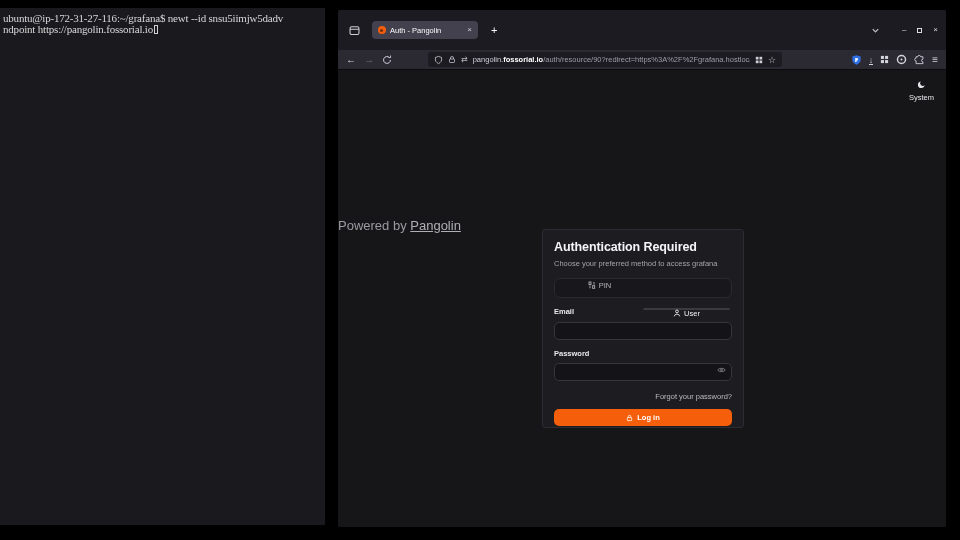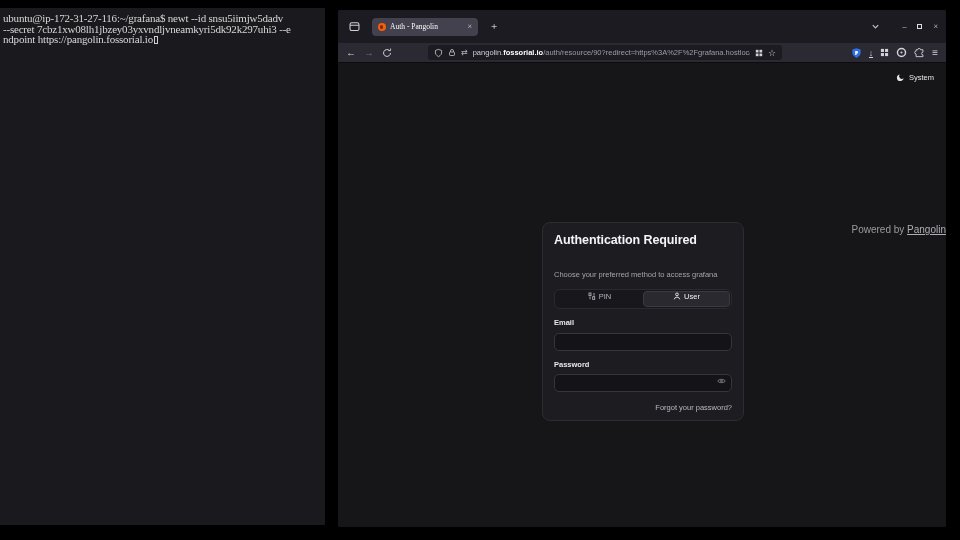--- a/index.html
+++ b/index.html
@@ -25,21 +25,21 @@
     border:1px solid #cfcfd4; vertical-align:-1px; margin-left:1px;
   }
 
   
   .browser {
     position:absolute; left:338px; top:10px; width:608px; height:517px;
     background:#1c1b22; border-radius:2px; overflow:hidden;
   }
 
   
-  .tabbar { height:33px; display:flex; align-items:center; background:#1c1b22; padding:12px 6px;font-family:Liberation Serif, serif; }
+  .tabbar { height:40px; display:flex; align-items:center; background:#1c1b22; padding:12px 6px; }
   .ffview { margin-left:4px; display:flex; align-items:center; }
   .tab {
     margin-left:11px; width:106px; height:18px; background:#42414d; border-radius:4px;
     display:flex; align-items:center; padding:0 6px; gap:4px;
   }
   .favicon { width:8px; height:8px; border-radius:50%; background:#f55e0b; position:relative; flex:none; }
   .favicon::after { content:""; position:absolute; left:1.5px; top:2.5px; width:3.5px; height:3.5px; border-radius:50%; background:#7c2d07; }
   .tab-title { flex:1; font-size:7.5px; color:#fbfbfe; white-space:nowrap; overflow:hidden; }
   .tab-close { font-size:8px; color:#cfcfd8; line-height:1; }
   .newtab { margin-left:13px; font-size:11px; color:#fbfbfe; line-height:1; }
@@ -69,62 +69,61 @@
   .star-glyph { font-size:9px; color:#cfcfd8; }
   .ext-icons { margin-left:auto; display:flex; align-items:center; gap:7px; padding-right:2px; }
   .dl-wrap { border-bottom:1px solid #d3d3dc; line-height:8px; }
   .dl-wrap .glyph { font-size:9px; color:#d3d3dc; }
   .menu-glyph { font-size:10px; color:#d3d3dc; }
 
   
   .content { position:relative; height:474px; background:#161618; }
   .theme-toggle {
     position:absolute; top:10px; right:12px; display:flex; align-items:center; gap:4px;
-    color:#e4e4e8; font-size:7.5px;
-  }
-  .powered { position:absolute; top:161px; width:100%; text-align:right; font-size:10px; color:#9a9aa2; }
+    color:#e4e4e8; font-size:7.5px;flex-direction:column;
+  }
+  .powered { position:absolute; top:148px; width:100%; text-align:left; font-size:13px; color:#9a9aa2; }
   .powered a { color:#aeaeb6; text-decoration:underline; }
 
   .card {
     position:absolute; left:204px; top:159px; width:202px; height:199px;
-    background:#1d1d21; border:1px solid #2c2c32; border-radius:8px;
+    background:#1d1d21; border:1px solid #2c2c32; border-radius:3px;
     padding:10px 11px;
   }
   .card-title { font-size:12.5px; font-weight:bold; color:#f5f5f7; letter-spacing:-0.1px; }
-  .card-sub { margin-top:23px; font-size:7.5px; color:#a3a3ab; }
+  .card-sub { margin-top:5px; font-size:7.5px; color:#a3a3ab; }
   .method-tabs {
     margin-top:10px; height:20px; background:#18171b; border:1px solid #2b2a30;
     border-radius:6px; display:flex; padding:1px;
   }
   .mtab {
     flex:1; border-radius:4px; display:flex; justify-content:center;
     gap:3px; font-size:7.5px; color:#b3b3bb; border:1px solid transparent;
   }
-  .mtab.active { background:#2a2930; border-color:#3b3a42; color:#f2f2f5; }
+  .mtab.active { background:#2a2930; border-color:#3b3a42; color:#f2f2f5;margin-top:28px; }
   .flabel { margin:9px 0 3px; font-size:7.5px; font-weight:bold; color:#e8e8ec; }
   .finput {
     height:18px; width:100%; border:1px solid #36353c; border-radius:5px;
     background:#141317; color:#e8e8ec; font-size:7.5px; padding:0 5px; outline:none;
   }
   .pwd-wrap { position:relative; }
   .eye-btn { position:absolute; right:6px; top:5px; display:flex; }
   .forgot { margin-top:11px; text-align:right; font-size:7.5px; color:#b9b9c1; }
   .login-btn {
     margin-top:8px; height:17px; width:100%; background:#f55e0b; border:none;
     border-radius:5px; color:#fff; font-size:7.5px; font-weight:bold;
     display:flex; align-items:center; justify-content:center; gap:4px; cursor:pointer;
   }
   svg { display:block; }
 </style>
 </head>
 <body>
 
 <div class="terminal">
   <div class="tline">ubuntu@ip-172-31-27-116:~/grafana$ newt --id snsu5iimjw5dadv</div>
-  <div class="tline">--secret 7cbz1xw08lh1jbzey03yxvndljvneamkyri5dk92k297uhi3 --e</div>
   <div class="tline"><span>ndpoint https://pangolin.fossorial.io</span><span class="cursor"></span></div>
 </div>
 
 <div class="browser">
 
   <div class="tabbar">
     <span class="ffview">
       <svg width="13" height="13" viewBox="0 0 16 16" fill="none" stroke="#cfcfd8" stroke-width="1.3">
         <rect x="2.5" y="3.5" width="11" height="9.5" rx="2"></rect>
           <path d="M2.5 6.5 h11"></path>
@@ -269,16 +268,25 @@
         <span class="eye-btn">
           <svg width="9" height="8" viewBox="0 0 14 10" fill="none" stroke="#9a9aa2" stroke-width="1.1">
             <path d="M1 5 C3 1.6 11 1.6 13 5 C11 8.4 3 8.4 1 5 Z"></path>
               <circle cx="7" cy="5" r="1.5"></circle>
           </svg>
         </span>
       </div>
 
       <div class="forgot">Forgot your password?</div>
 
+      <button class="login-btn">
+        <span>
+          <svg width="7" height="8" viewBox="0 0 16 16" fill="none" stroke="#fff" stroke-width="1.8">
+            <rect x="3" y="7" width="10" height="7" rx="1.5"></rect>
+              <path d="M5 7 V5 a3 3 0 0 1 6 0 V7"></path>
+          </svg>
+        </span>
+        <span>Log in</span>
+      </button>
     </div>
 
   </div>
 </div>
 
 </body></html>

